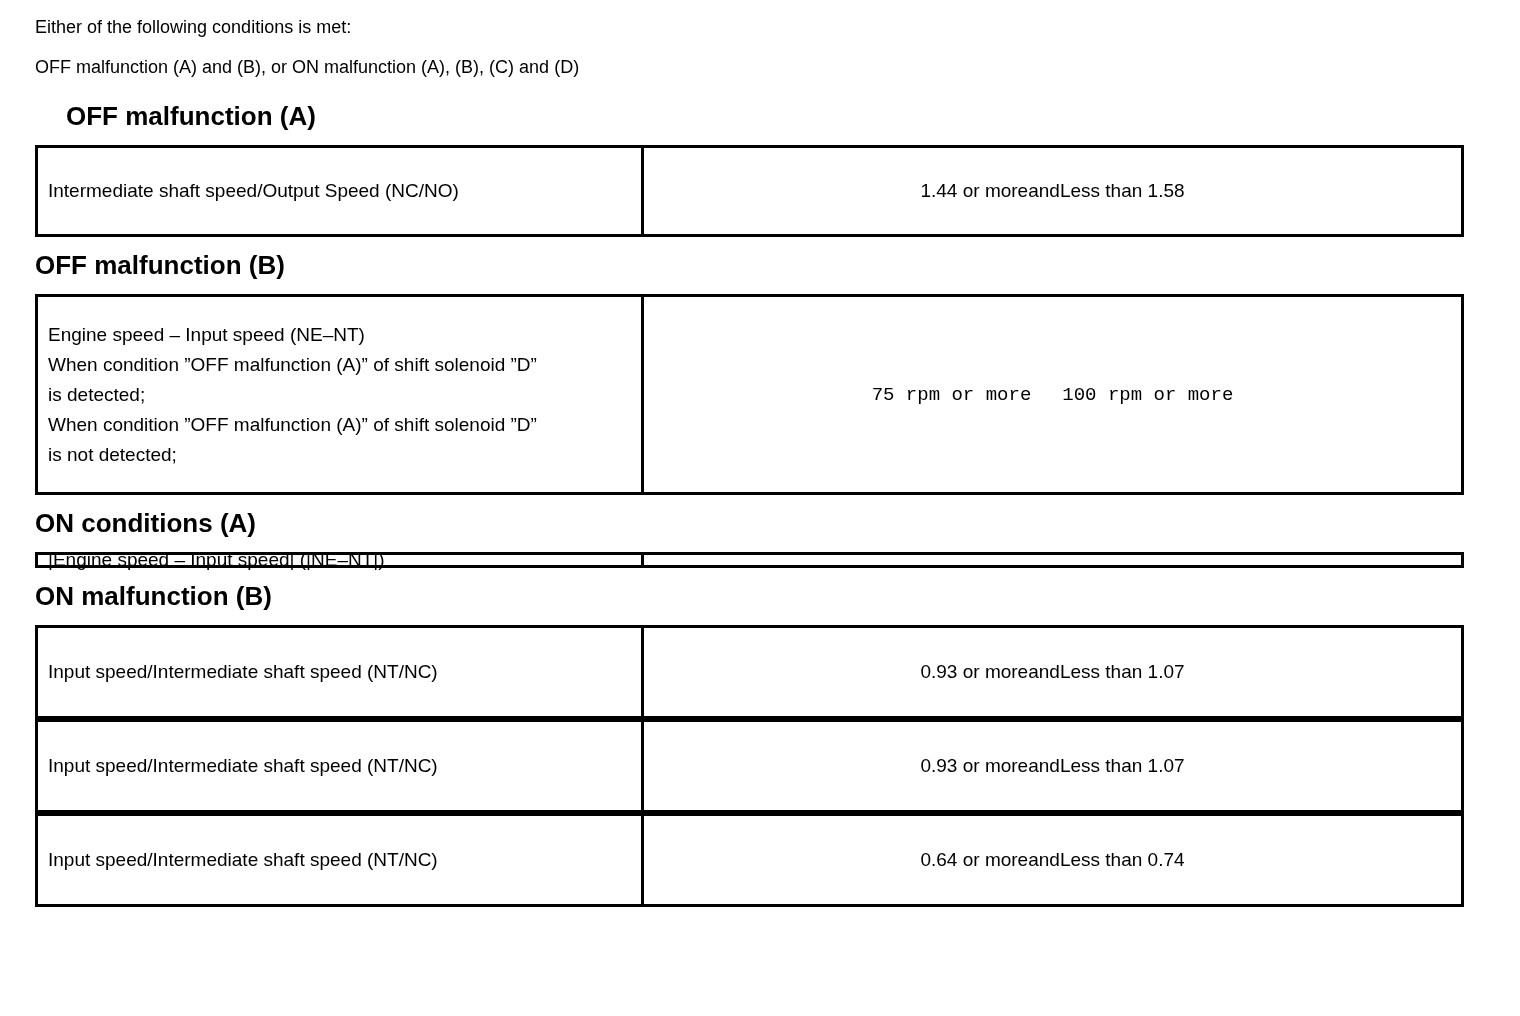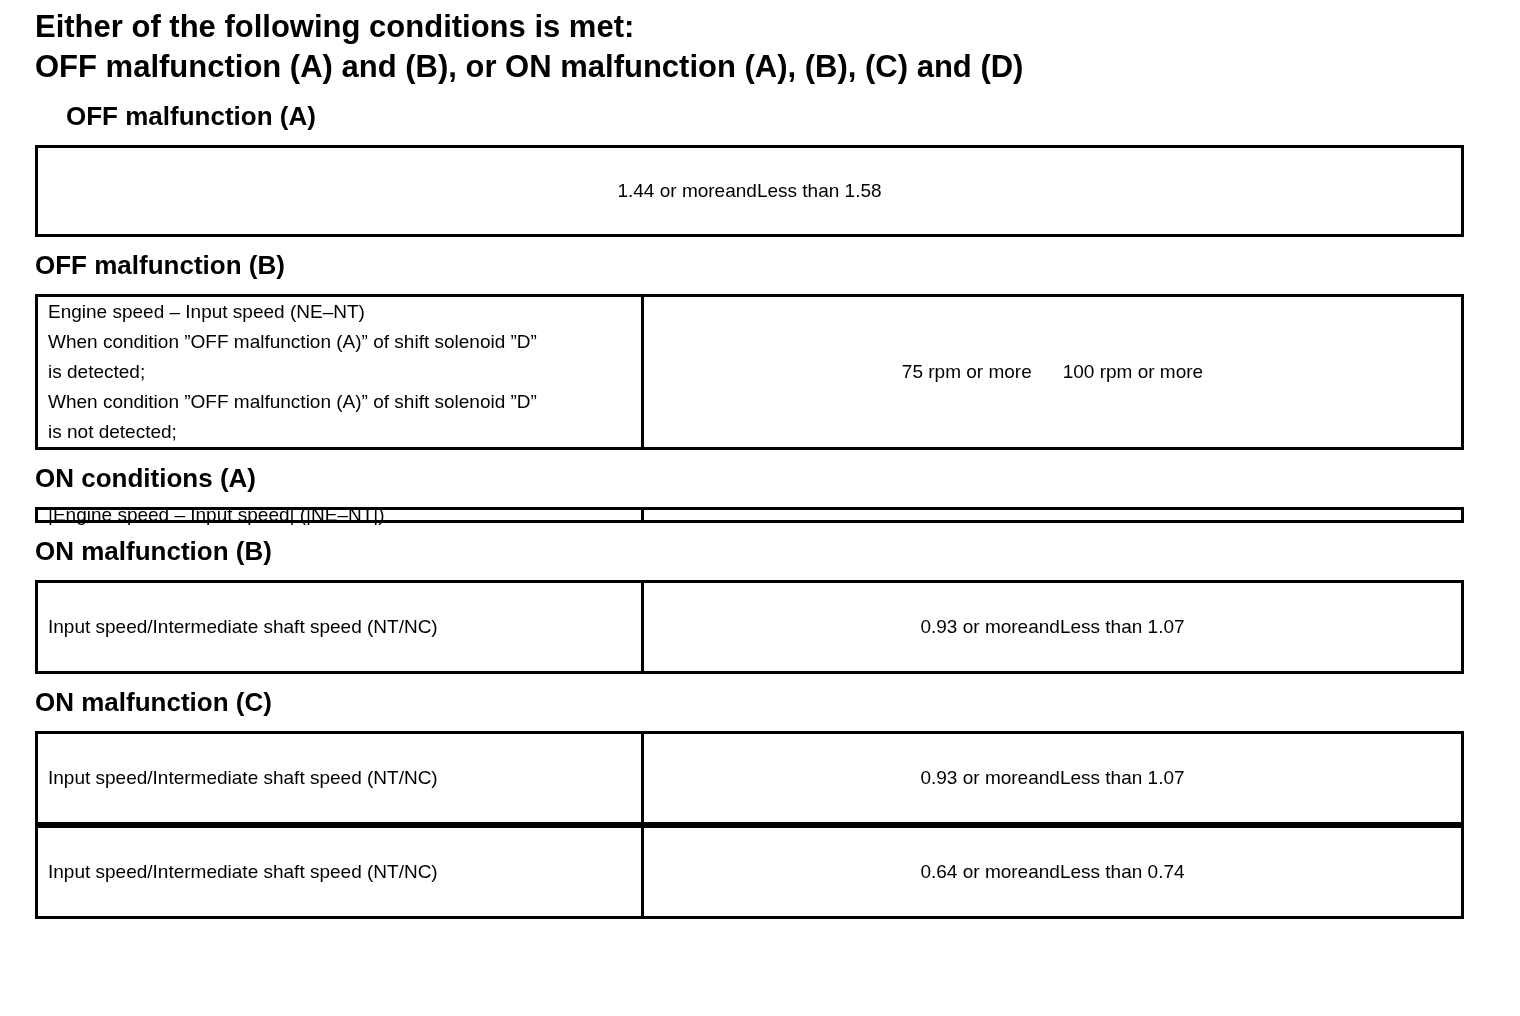--- a/index.html
+++ b/index.html
@@ -8,22 +8,22 @@
     height: 1016px;
     background: #ffffff;
     font-family: "Liberation Sans", "DejaVu Sans", sans-serif;
     color: #000000;
     overflow: hidden;
   }
   .doc {
     padding: 7px 0 0 35px;
   }
   .headline {
-    font-size: 31px;
-    font-weight: bold;
+    font-size: 18px;
+    font-weight: normal;
     line-height: 40px;
     letter-spacing: 0px;
   }
   .section-heading {
     font-size: 26px;
     font-weight: bold;
     line-height: 26px;
     margin: 15px 0 16px 0;
   }
   .cond-table {
@@ -45,37 +45,40 @@
   }
   .value-cell {
     flex: 1;
     display: flex;
     flex-direction: row;
     justify-content: center;
     align-items: center;
     text-align: center;
     line-height: 30px;
   }
-  .value-cell.two-line { gap: 31px; }
+  .value-cell.two-line { gap: 31px; font-family: Liberation Mono, monospace; }
   .h92  { height: 92px; }
-  .h156 { height: 156px; }
+  .h156 { height: 201px; }
   .h32  { height: 16px; }
   .h94  { height: 94px; }
 </style>
 </head>
 <body>
 
 <div class="doc">
 
   <div class="headline">Either of the following conditions is met:</div>
   <div class="headline">OFF malfunction (A) and (B), or ON malfunction (A), (B), (C) and (D)</div>
 
   <div>
     <div class="section-heading" style="margin-top:16px;margin-left:31px;">OFF malfunction (A)</div>
     <div class="cond-table h92">
+      <div class="param-cell">
+        <span>Intermediate shaft speed/Output Speed (NC/NO)</span>
+      </div>
       <div class="value-cell">
         <span>1.44 or more</span>
         <span>and</span>
         <span>Less than 1.58</span>
       </div>
     </div>
   </div>
 
   <div>
     <div class="section-heading">OFF malfunction (B)</div>
@@ -111,21 +114,20 @@
       </div>
       <div class="value-cell">
         <span>0.93 or more</span>
         <span>and</span>
         <span>Less than 1.07</span>
       </div>
     </div>
   </div>
 
   <div>
-    <div class="section-heading">ON malfunction (C)</div>
     <div class="cond-table h94">
       <div class="param-cell">
         <span>Input speed/Intermediate shaft speed (NT/NC)</span>
       </div>
       <div class="value-cell">
         <span>0.93 or more</span>
         <span>and</span>
         <span>Less than 1.07</span>
       </div>
     </div>

